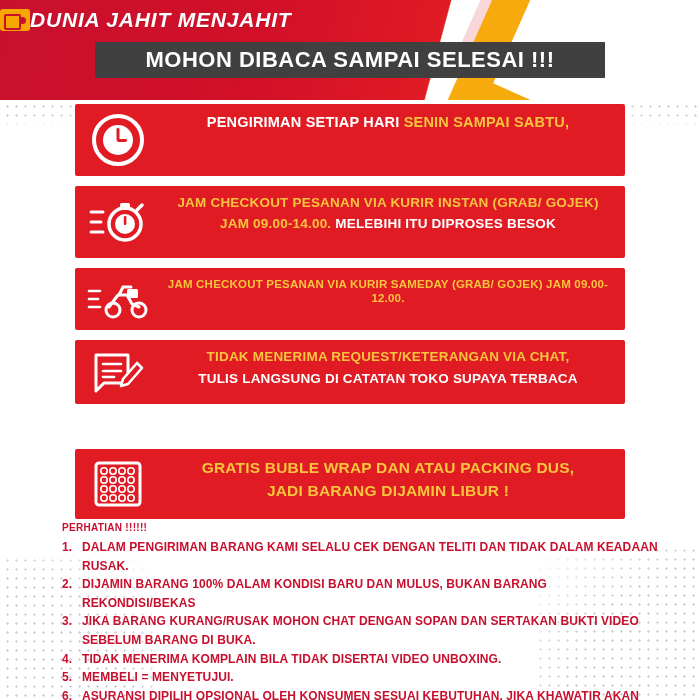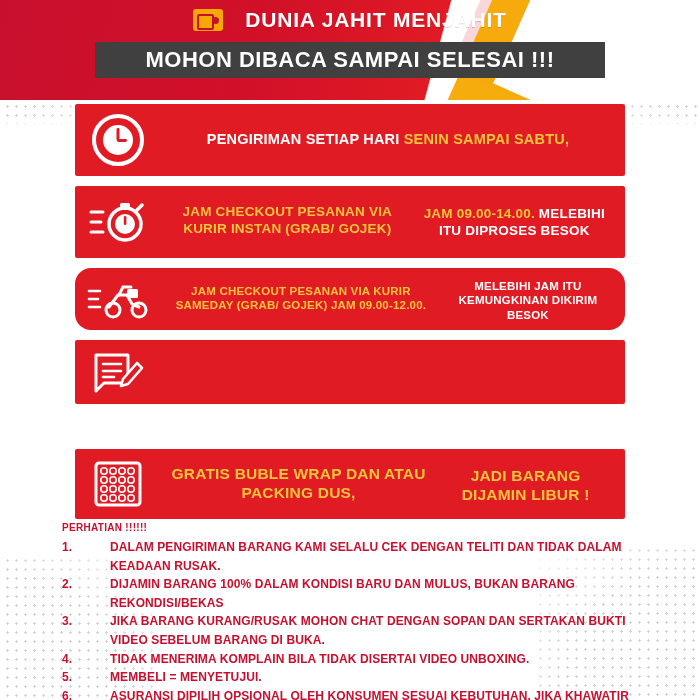--- a/index.html
+++ b/index.html
@@ -60,22 +60,23 @@
     position: absolute; right: 10px; top: -120px;
     width: 200px; height: 240px;
     background: #e01b24;
     transform: rotate(24deg);
     opacity: .18;
   }
 
   
   .brandrow {
     position: absolute; left: 0; top: 8px; width: 700px;
-    display: flex; align-items: center; justify-content: center; gap: 22px;
+    display: flex; align-items: center; gap: 0;
     z-index: 4;
+    font-style: italic;
   }
   .brandmark {
     width: 30px; height: 22px; background: #f7a800;
     border-radius: 3px; position: relative; display: inline-block;
   }
   .brandmark:before {
     content: ""; position: absolute; left: 4px; top: 5px;
     width: 13px; height: 12px; border: 2.5px solid #c8102e; border-radius: 2px;
   }
   .brandmark:after {
@@ -107,32 +108,32 @@
     margin-bottom: 10px;
     border-radius: 2px;
   }
   .row .iconcell {
     width: 86px; flex: 0 0 86px;
     display: flex; align-items: center; justify-content: center;
     padding: 6px 0;
   }
   .row .textcell {
     flex: 1 1 auto;
-    display: flex; align-items: center; justify-content: center;
+    display: flex; flex-direction: column; align-items: center; justify-content: flex-start;
     text-align: center;
     padding: 9px 10px 11px 0;
   }
   .line { line-height: 1.25; }
   .w { color: #ffffff; }
   .y { color: #f7c53d; }
   .b { font-weight: bold; }
 
   .r1 { height: 72px; }
   .r2 { height: 72px; }
-  .r3 { height: 62px; border-radius: 16px; }
+  .r3 { height: 62px; }
   .r4 { height: 64px; }
   .r5 { height: 70px; margin-top: 45px; }
 
   .fs15 { font-size: 14.5px; letter-spacing: .2px; }
   .fs14 { font-size: 13.5px; letter-spacing: .2px; }
   .fs12 { font-size: 11.5px; letter-spacing: .2px; }
   .fs16 { font-size: 15.5px; letter-spacing: .2px; }
 
   
   svg { display: block; }
@@ -144,21 +145,21 @@
   }
   .notes .title {
     font-size: 10px; font-weight: bold; margin-bottom: 5px; letter-spacing: .3px;
   }
   .notes ol { list-style: none; }
   .notes li {
     font-size: 12px; font-weight: bold; line-height: 1.55; letter-spacing: .1px;
     display: flex; gap: 4px;
   }
   .notes li .num { flex: 0 0 16px; }
-  .notes li .txt { flex: 1 1 auto; margin-left: 28px; }
+  .notes li .txt { flex: 1 1 auto; }
 </style>
 </head>
 <body>
 
 <div id="page">
 
   <div class="dots tl"></div>
   <div class="dots tr"></div>
   <div class="dots bl"></div>
   <div class="dots br"></div>
@@ -234,37 +235,42 @@
           <circle cx="52" cy="33" r="7" fill="none" stroke="#ffffff" stroke-width="3"></circle>
           <path d="M22 30 L31 18 L40 18 L45 27 L52 30" fill="none" stroke="#ffffff" stroke-width="3" stroke-linejoin="round" stroke-linecap="round"></path>
           <path d="M32 18 L36 10 L44 10" fill="none" stroke="#ffffff" stroke-width="3" stroke-linecap="round"></path>
           <rect x="40" y="12" width="11" height="9" rx="1.5" fill="#ffffff"></rect>
         </svg>
       </div>
       <div class="textcell">
         <div class="line fs12">
           <span class="y b">JAM CHECKOUT PESANAN VIA KURIR SAMEDAY (GRAB/ GOJEK) JAM 09.00-12.00.</span>
         </div>
-        <div class="line fs12" style="margin-top:5px;">
-          <span class="w b">MELEBIHI JAM ITU KEMUNGKINAN DIKIRIM BESOK</span>
-        </div>
       </div>
     </div>
 
     <div class="row r4">
       <div class="iconcell">
         <svg width="56" height="46" viewBox="0 0 56 46">
           <path d="M6 6 H38 V34 H14 L6 42 Z" fill="none" stroke="#ffffff" stroke-width="3" stroke-linejoin="round"></path>
           <g stroke="#ffffff" stroke-width="2.6" stroke-linecap="round">
             <line x1="13" y1="15" x2="31" y2="15"></line>
             <line x1="13" y1="22" x2="31" y2="22"></line>
             <line x1="13" y1="28" x2="24" y2="28"></line>
           </g>
           <path d="M33 30 L47 14 L52 19 L38 35 L31 37 Z" fill="#e01b24" stroke="#ffffff" stroke-width="2.6" stroke-linejoin="round"></path>
         </svg>
+      </div>
+      <div class="textcell">
+        <div class="line fs14">
+          <span class="y b">TIDAK MENERIMA REQUEST/KETERANGAN VIA CHAT,</span>
+        </div>
+        <div class="line fs14" style="margin-top:5px;">
+          <span class="w b">TULIS LANGSUNG DI CATATAN TOKO SUPAYA TERBACA</span>
+        </div>
       </div>
     </div>
 
     <div class="row r5">
       <div class="iconcell">
         <svg width="56" height="52" viewBox="0 0 56 52">
           <rect x="6" y="5" width="44" height="42" rx="3" fill="none" stroke="#ffffff" stroke-width="3"></rect>
           <g fill="none" stroke="#ffffff" stroke-width="1.6">
             <circle cx="14" cy="13" r="3.2"></circle>
               <circle cx="23" cy="13" r="3.2"></circle>

